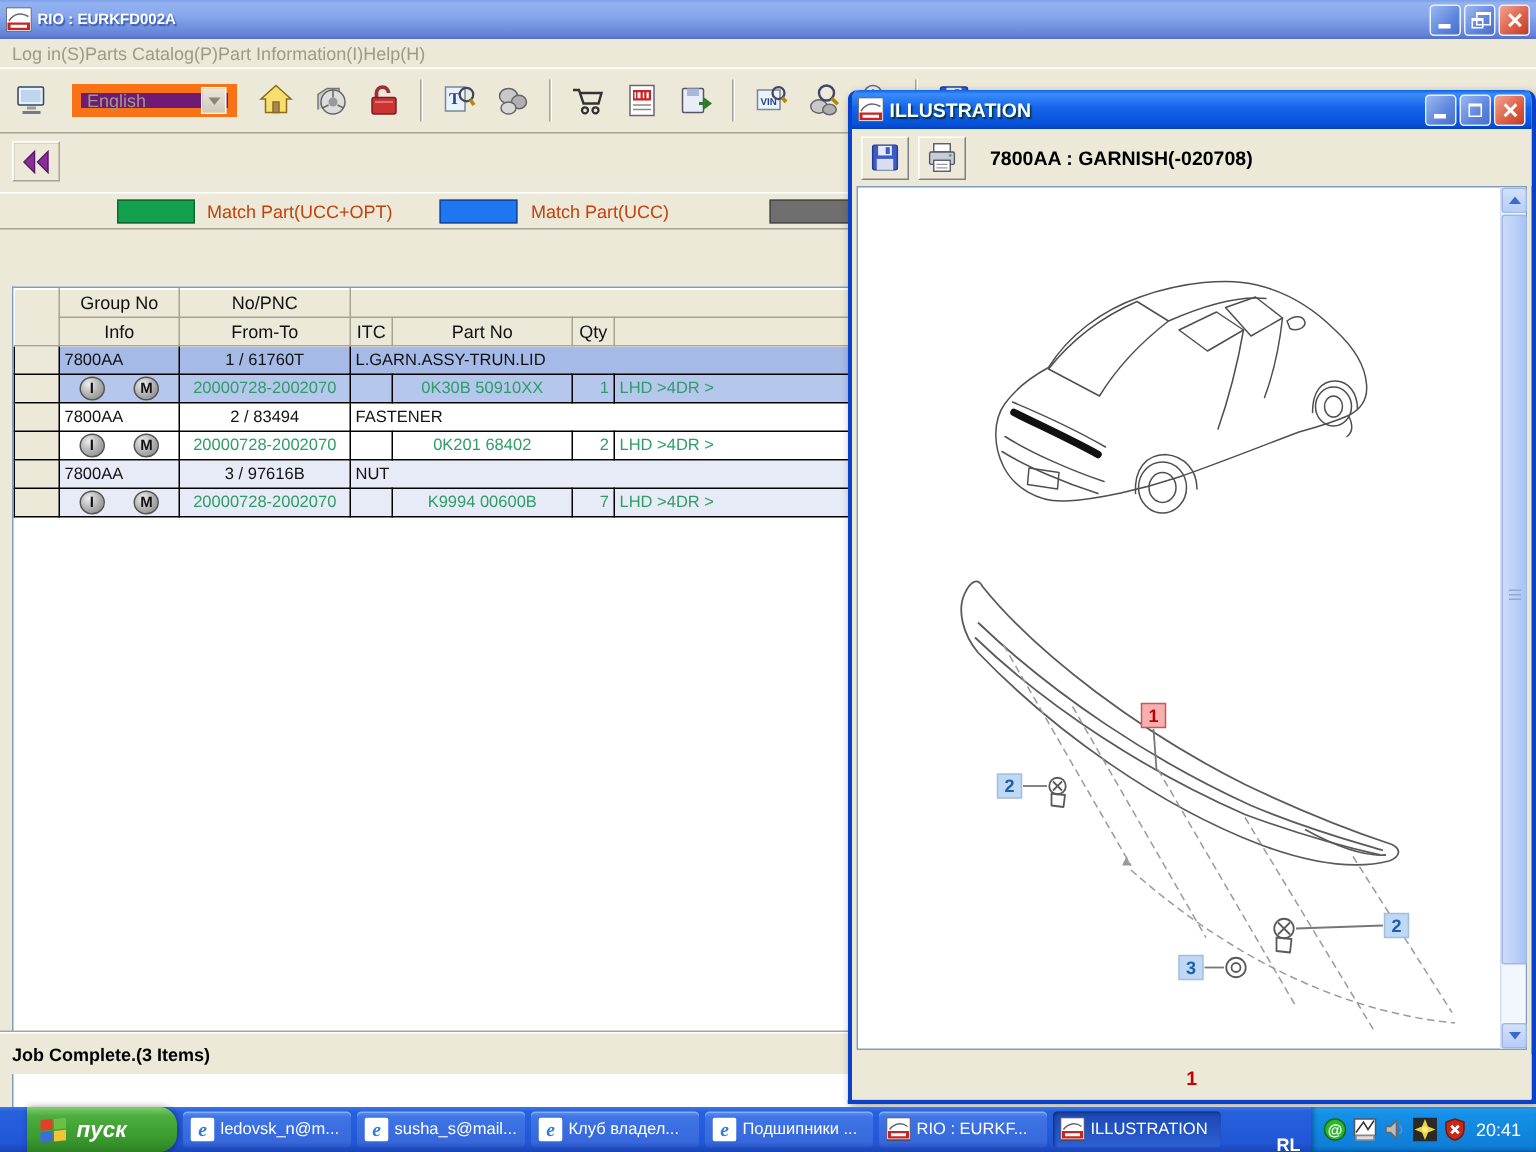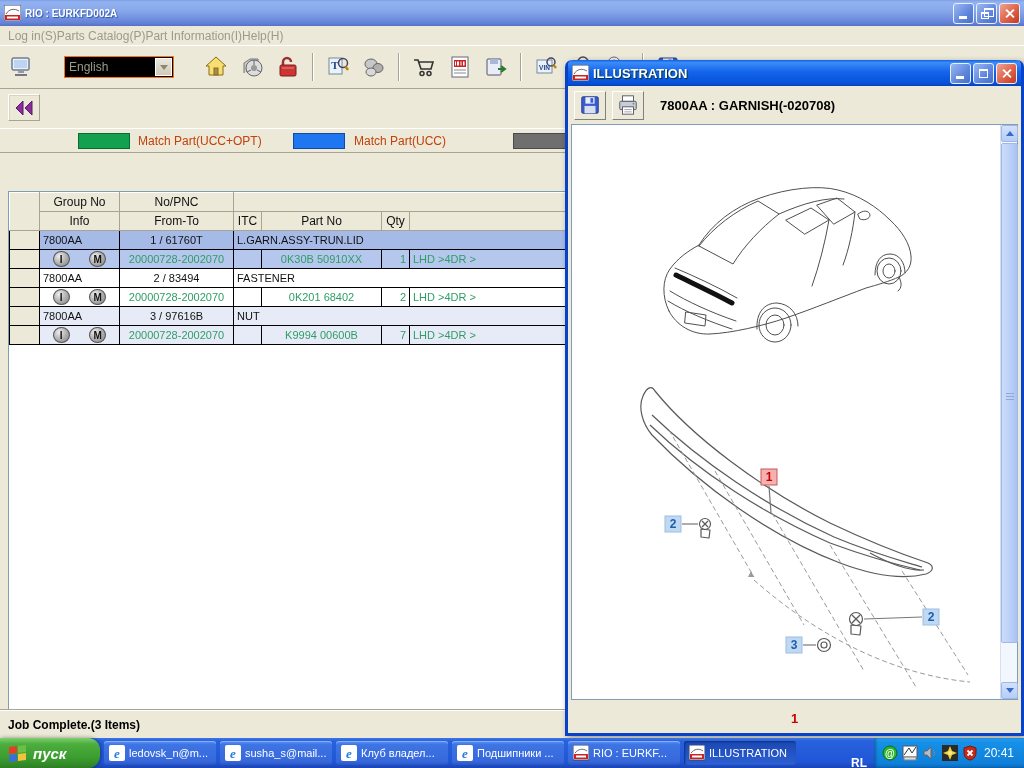--- a/index.html
+++ b/index.html
@@ -29,21 +29,21 @@
   .gl-close:before { transform:rotate(45deg); }
   .gl-close:after { transform:rotate(-45deg); }
 
   .menubar { height:20px; display:flex; align-items:center; padding:0 8px; border-bottom:1px solid #fff; }
   .menu-item { font-size:12px; color:#9D9A8B; }
 
   .toolbar { height:42px; display:flex; align-items:center; padding:0 6px; gap:4px; }
   .tool { width:32px; height:32px; display:flex; align-items:center; justify-content:center; }
   .tool svg { width:24px; height:24px; }
   .tsep { width:2px; height:28px; border-left:1px solid #A8A494; border-right:1px solid #fff; margin:0 4px; }
-  .lang-box { width:110px; height:22px; background:#000000; border:1px solid #f97316; display:flex; align-items:center; margin:0 22px; }
+  .lang-box { width:110px; height:22px; background:#701a75; border:6px solid #f97316; display:flex; align-items:center; margin:0 6px; }
   .lang-text { flex:1; font-size:12px; color:#9D9A8B; padding-left:4px; }
   .lang-drop { width:17px; height:18px; margin-right:1px; background:linear-gradient(180deg,#EAE6DA,#CFCABA); border:1px solid #fff; display:flex; align-items:center; justify-content:center; }
   .lang-drop .arr { width:0; height:0; border-left:4px solid transparent; border-right:4px solid transparent; border-top:5px solid #8A8774; }
 
   .navrow { position:absolute; left:0; top:88px; width:1024px; height:38px; border-top:1px solid #A8A494; }
   .back-btn { position:absolute; left:8px; top:5px; width:32px; height:27px; background:#ECE9D8; border:1px solid #fff; border-right-color:#A8A494; border-bottom-color:#A8A494; box-shadow:1px 1px 0 #d8d4c4 inset; display:flex; align-items:center; justify-content:center; }
   .bc-field { position:absolute; left:44px; top:6px; width:976px; height:25px; background:#fff; border:1px solid #7F9DB9; font-size:12px; color:#222; padding:0 5px; font-family:"Liberation Sans",sans-serif; }
 
   .legendrow { position:absolute; left:0; top:128px; width:1024px; height:25px; background:#ECE9D8; border-top:1px solid #fff; border-bottom:1px solid #A8A494; }
   .swatch { position:absolute; top:4px; height:16px; width:52px; }
@@ -57,21 +57,21 @@
   .r-sel1 td { background:#A6BAE8; }
   .r-sel2 td { background:#B6C7EE; }
   .r-alt td { background:#E7EBF7; }
   tr td.c-sel { background:#ECE9D8 !important; }
   .green { color:#2E9E66; }
   .ta-c { text-align:center; } .ta-r { text-align:right; } .ta-l { text-align:left; }
   .grip { width:14px; height:8px; margin:0 auto; border-top:2px solid #9a9684; border-bottom:2px solid #9a9684; }
   .im-btn { display:inline-flex; width:17px; height:16px; border-radius:50%; background:radial-gradient(circle at 35% 30%, #EFEFEF 0%, #B8B8B8 45%, #7E7E7E 100%); border:1px solid #555; color:#111; font-size:10px; font-weight:bold; align-items:center; justify-content:center; vertical-align:middle; }
   .info-cell { display:flex; justify-content:space-around; align-items:center; }
 
-  .statusbar { position:absolute; left:0; top:710px; width:1024px; height:28px; background:#ECE9D8; border-top:1px solid #fff; box-shadow:0 -1px 0 #A8A494; display:flex; align-items:center; padding:0 8px; font-size:12px; font-weight:bold; color:#000; }
+  .statusbar { position:absolute; left:0; top:688px; width:1024px; height:28px; background:#ECE9D8; border-top:1px solid #fff; box-shadow:0 -1px 0 #A8A494; display:flex; align-items:center; padding:0 8px; font-size:12px; font-weight:bold; color:#000; }
 
   
   .illu-win { position:absolute; left:565px; top:60px; width:459px; height:676px; background:#ECE9D8; border:3px solid #0842C8; border-top:none; border-radius:7px 7px 0 0; box-shadow:2px 2px 6px rgba(0,0,0,.35); }
   .illu-title { height:26px; border-radius:5px 5px 0 0; display:flex; align-items:center; padding:0 4px;
     background:linear-gradient(180deg,#0F62E8 0%, #3B8BF8 10%, #1565EC 45%, #0650D8 90%, #0342B8 100%); }
   .illu-title .t-text { color:#fff; font-weight:bold; font-size:13px; flex:1; margin-left:4px; text-shadow:1px 1px 1px #033; }
   .illu-toolbar { height:38px; display:flex; align-items:center; padding:0 6px; gap:6px; background:#ECE9D8; }
   .ibtn { width:32px; height:29px; background:#ECE9D8; border:1px solid #fff; border-right-color:#808080; border-bottom-color:#808080; display:flex; align-items:center; justify-content:center; }
   .illu-part-title { font-size:13px; font-weight:bold; color:#000; margin-left:10px; }
   .illu-content { position:absolute; left:3px; right:3px; top:64px; bottom:33px; background:#fff; border:1px solid #7F9DB9; }
@@ -83,21 +83,21 @@
   .sbtn { position:absolute; left:0; width:17px; height:17px; background:linear-gradient(180deg,#D3E1FB,#B6CDF6); border:1px solid #9EB8E8; border-radius:2px; display:flex; align-items:center; justify-content:center; }
   .sbtn.up { top:0; } .sbtn.down { bottom:0; }
   .s-arr-up { width:0; height:0; border-left:4px solid transparent; border-right:4px solid transparent; border-bottom:5px solid #3A6AC8; }
   .s-arr-down { width:0; height:0; border-left:4px solid transparent; border-right:4px solid transparent; border-top:5px solid #3A6AC8; }
   .sthumb { position:absolute; left:0; top:18px; width:17px; height:500px; border:1px solid #9EB8E8; border-radius:2px; background:linear-gradient(90deg,#CCDCFA,#BDD2F8 50%,#A9C2F2); }
   .sthumb .grip2 { position:absolute; left:4px; top:50%; width:8px; height:7px; border-top:1px solid #8FA8D8; border-bottom:1px solid #8FA8D8; }
   .sthumb .grip2:before { content:""; position:absolute; left:0; top:2px; width:8px; height:1px; background:#8FA8D8; }
 
   
   .taskbar { position:absolute; left:0; top:738px; width:1024px; height:30px; display:flex; align-items:center;
-    background:linear-gradient(180deg,#3C77E8 0%, #2761DE 10%, #2156D6 80%, #1A44B4 100%); }
+    background:linear-gradient(180deg,#3C77E8 0%, #2761DE 10%, #2156D6 80%, #1A44B4 100%);padding-left:18px; }
   .start-btn { height:30px; width:100px; display:flex; align-items:center; gap:5px; padding:0 14px 0 8px; color:#fff; font-weight:bold; font-style:italic; font-size:15px;
     background:linear-gradient(180deg,#7FD06F 0%, #4CAE3E 20%, #3A9A2E 70%, #2E7F24 100%); border-radius:0 12px 12px 0; box-shadow:1px 0 4px rgba(0,0,0,.4); }
   .task-btn { height:24px; width:112px; margin-left:4px; display:flex; align-items:center; gap:4px; padding:0 5px; border-radius:3px; color:#fff; font-size:11px; white-space:nowrap; overflow:hidden;
     background:linear-gradient(180deg,#5E94F2 0%, #3E74E4 15%, #3668DC 85%, #2B55C4 100%); box-shadow:inset 0 1px 0 #86AEF6; }
   .task-btn.active { background:linear-gradient(180deg,#1C48B0 0%, #2456C8 60%, #2E60D2 100%); box-shadow:inset 1px 1px 2px #10307E; }
   .lang-ind { margin-left:auto; width:30px; text-align:center; color:#fff; font-size:12px; font-weight:bold;margin-top:20px; }
   .tray { width:150px; height:30px; display:flex; align-items:center; gap:4px; padding:0 10px 0 8px;
     background:linear-gradient(180deg,#2BA0F2 0%, #1590E8 15%, #0F7FD8 85%, #0A6CC0 100%); box-shadow:inset 2px 0 3px rgba(0,0,50,.3); }
   .tray-time { color:#fff; font-size:12px; margin-left:auto; }
   .ticon { width:16px; height:16px; display:flex; align-items:center; justify-content:center; }

